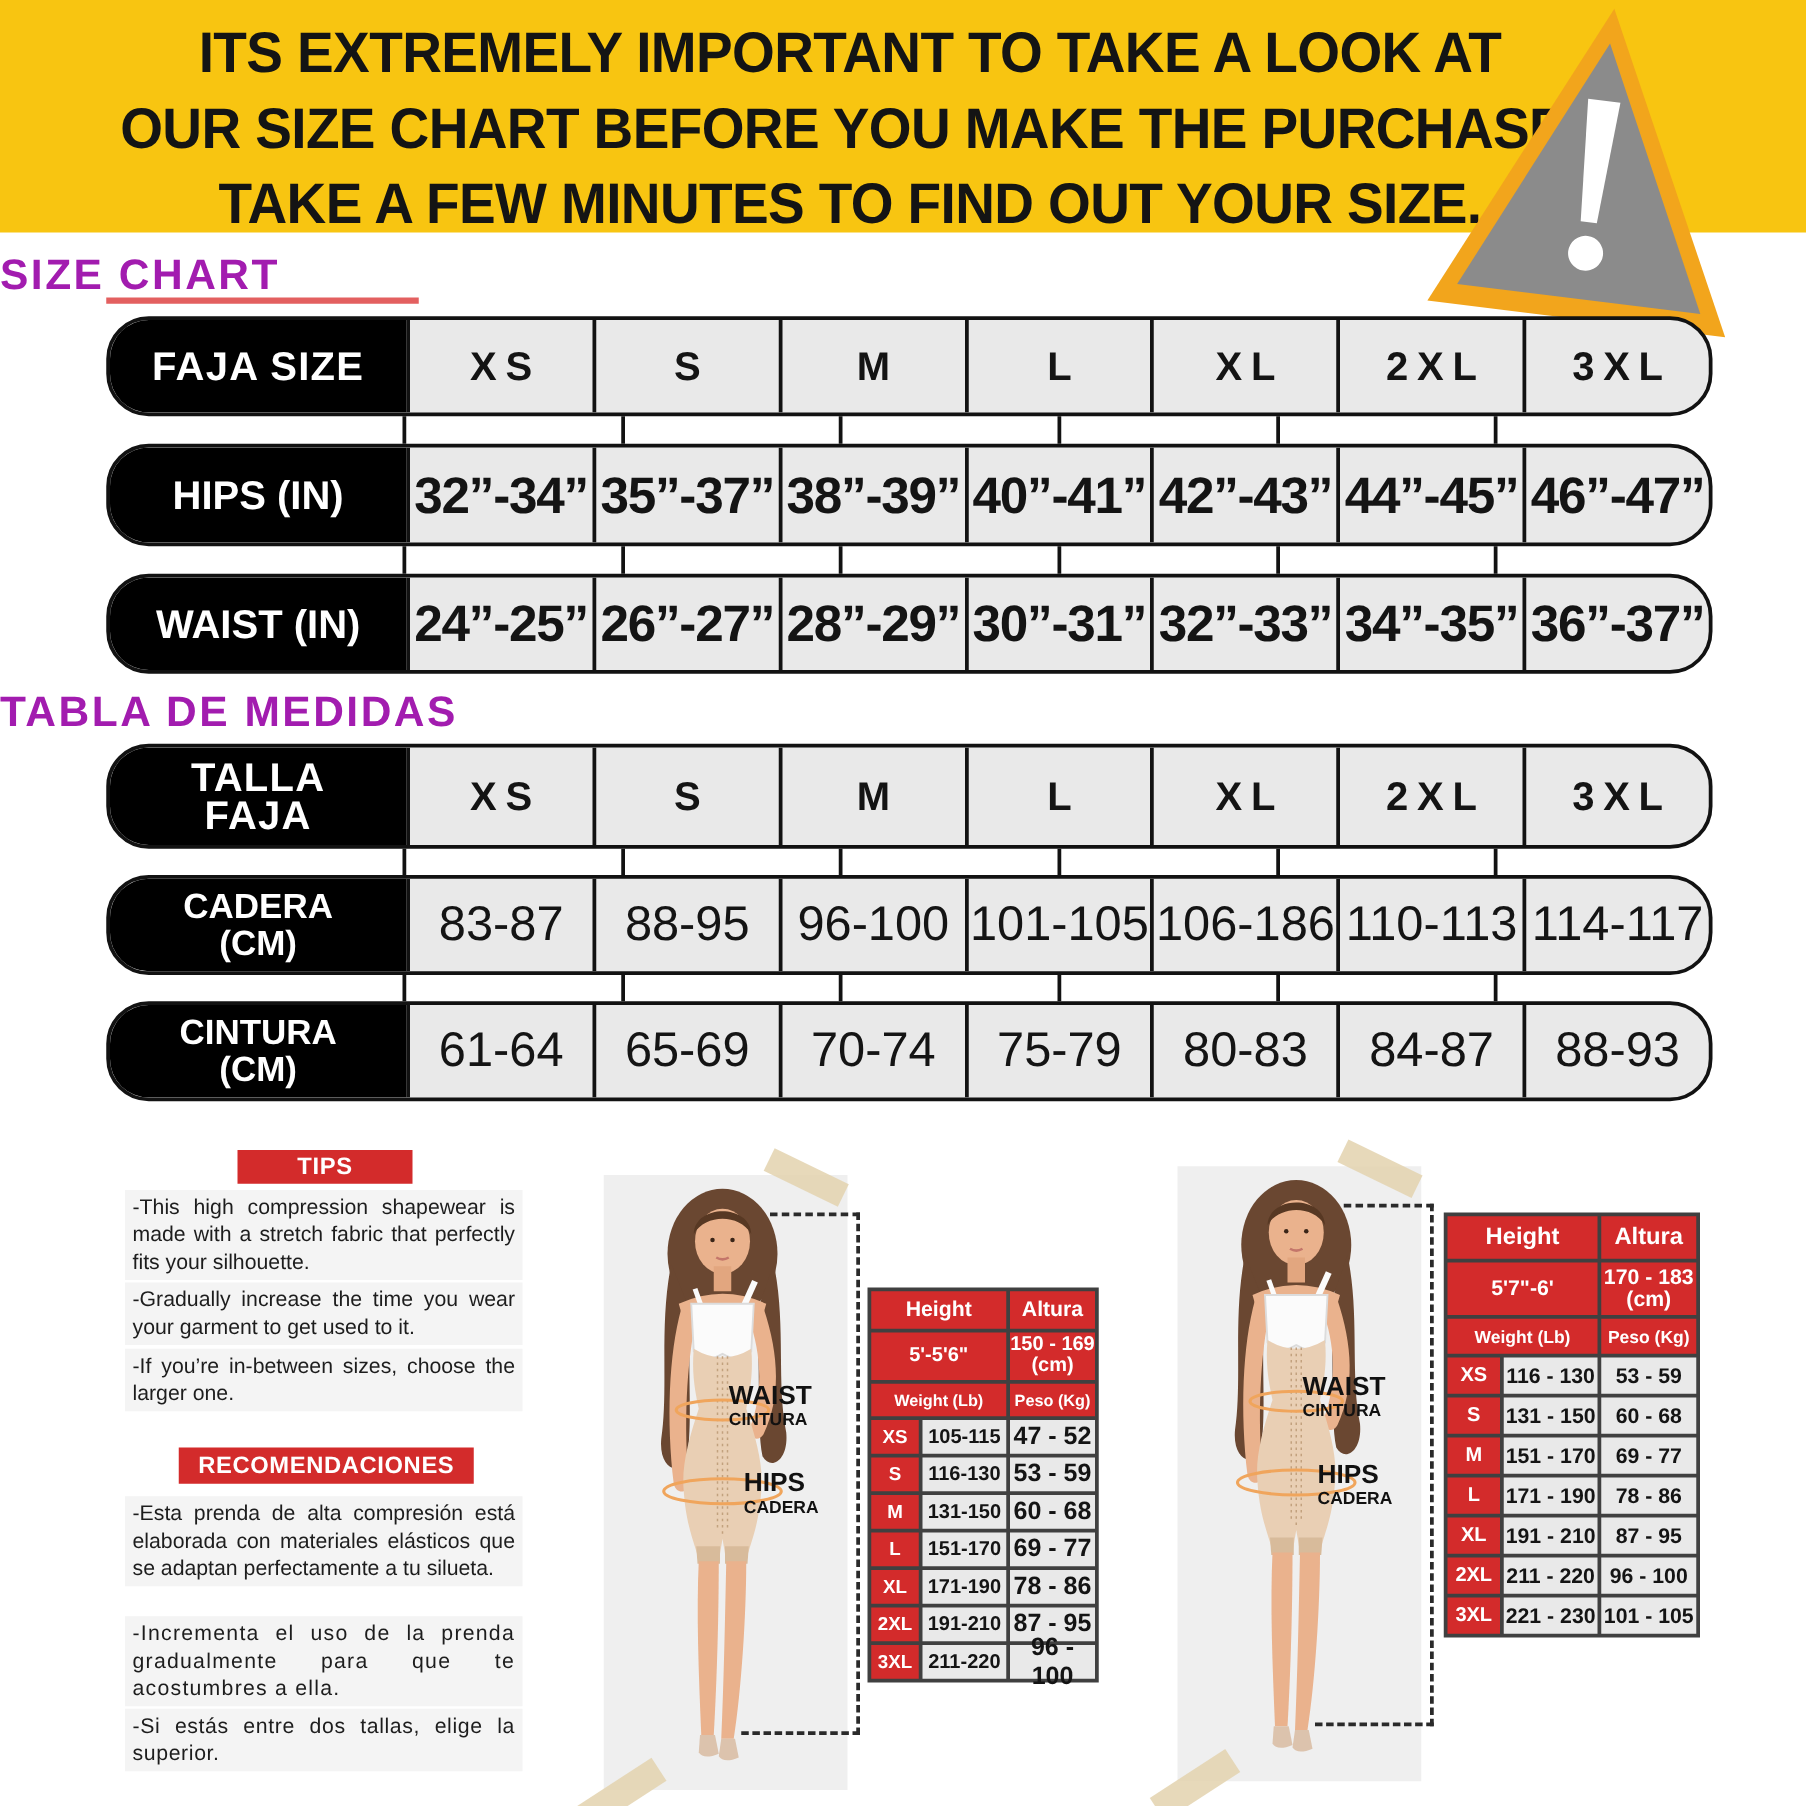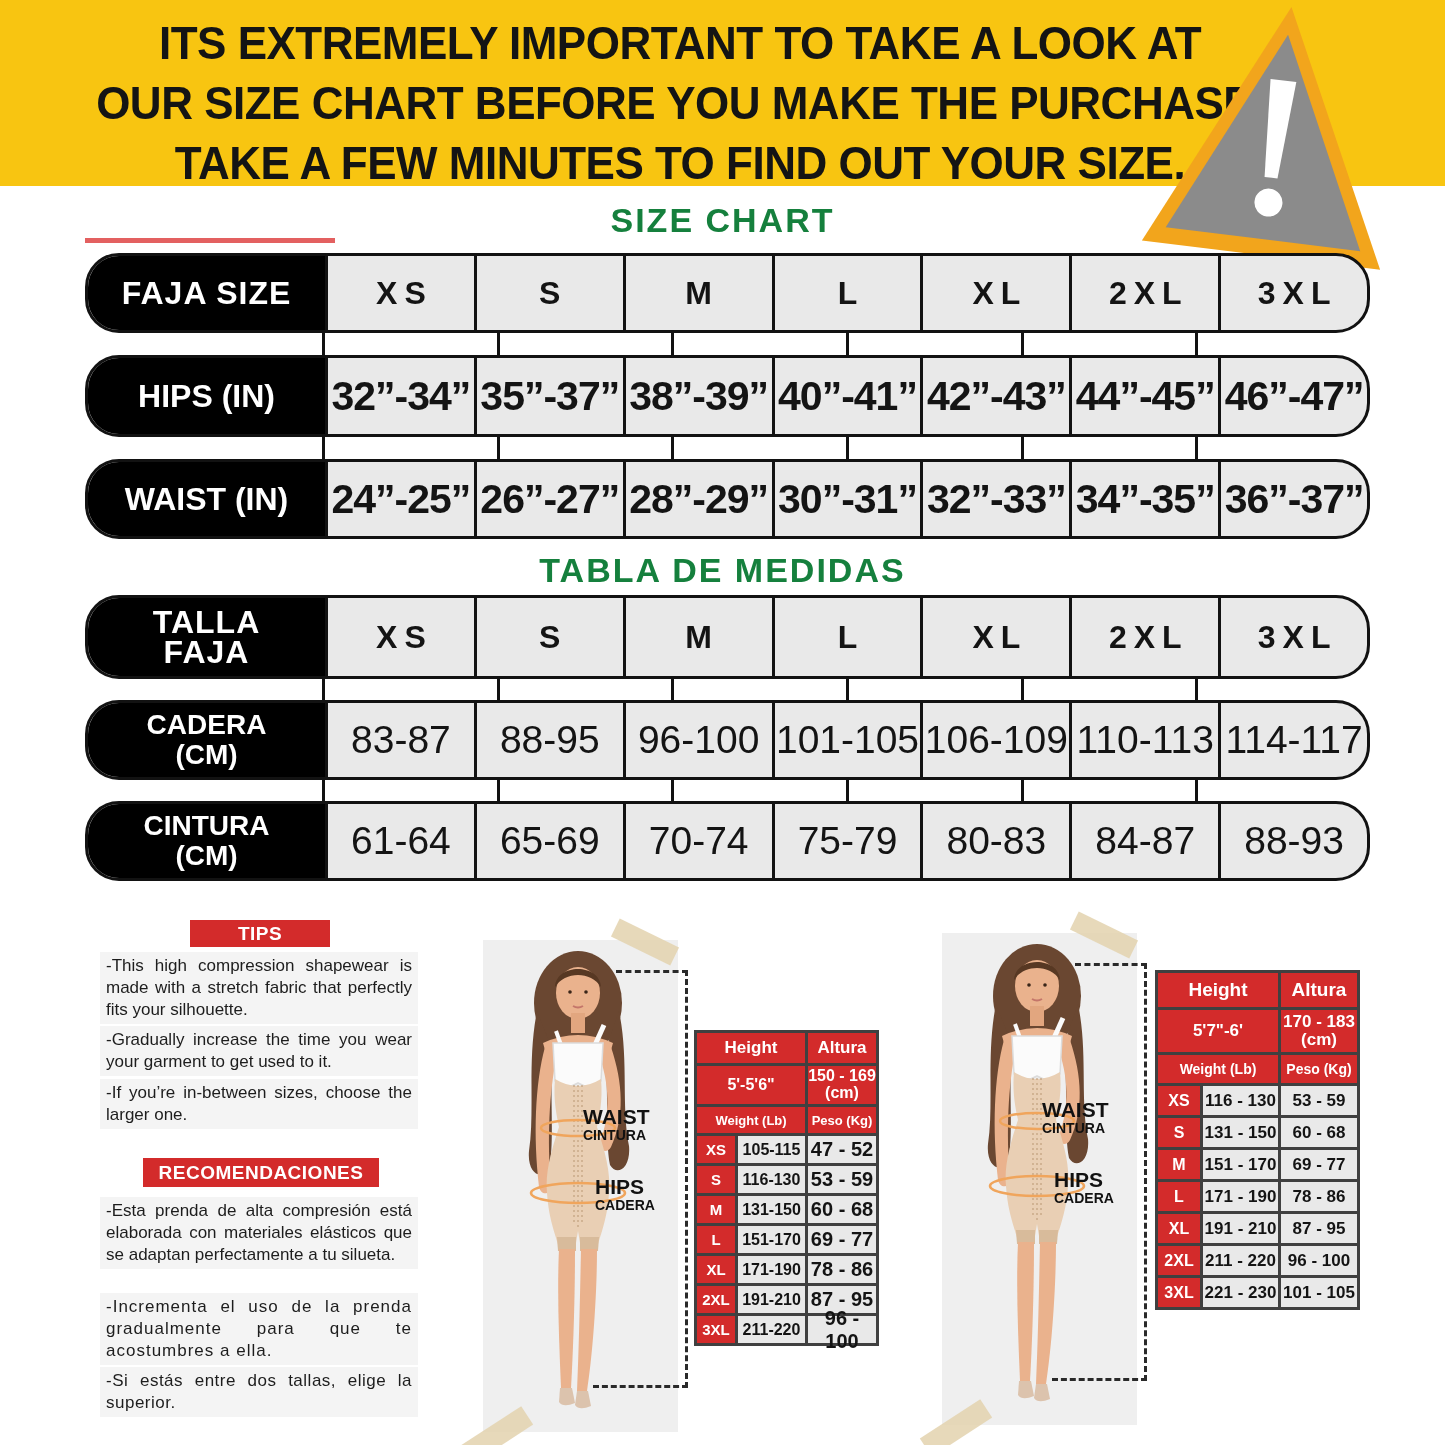--- a/index.html
+++ b/index.html
@@ -8,21 +8,21 @@
   .page { position:relative; width:1445px; height:1445px; background:#fff; overflow:hidden; }
 
   
   .banner { position:absolute; left:0; top:0; width:1445px; height:186px; background:#f8c511; }
   .banner-text { position:absolute; left:40px; top:13px; width:1280px; text-align:center;
                  font-weight:800; font-size:44px; line-height:58px; color:#141414;
                  letter-spacing:-0.5px; transform:scaleY(1.04); transform-origin:top; }
   .warn-tri { position:absolute; left:1152px; top:2px; width:248px; height:262px; transform:rotate(7deg); }
 
   
-  .sec-title { position:absolute; left:0; width:1445px; text-align:center; color:#15803d;
+  .sec-title { position:absolute; left:0; width:1445px; color:#a21caf;
                font-weight:bold; font-size:34px; letter-spacing:2px; }
   .title-en { top:201px; }
   .title-es { top:551px; }
   .accent-line { position:absolute; left:85px; top:238px; width:250px; height:5px; background:#e36060; }
 
   
   .bigrow { position:absolute; left:85px; width:1285px; display:flex; border:3px solid #121212;
             border-radius:34px; overflow:hidden; background:#e9e9e9; }
   .bigrow .lbl { width:237px; flex-shrink:0; background:#000000; color:#fff;
                  display:flex; flex-direction:column; justify-content:center; align-items:center;
@@ -205,21 +205,21 @@
   </div>
   <div class="bigrow vals-es" style="top:700px; height:80px;">
     <div class="lbl lbl-2line">
       <span>CADERA</span>
         <span>(CM)</span>
     </div>
     <div class="cel">83-87</div>
     <div class="cel">88-95</div>
     <div class="cel">96-100</div>
     <div class="cel">101-105</div>
-    <div class="cel">106-109</div>
+    <div class="cel">106-186</div>
     <div class="cel">110-113</div>
     <div class="cel">114-117</div>
   </div>
   <div class="tgap" style="top:780px; height:21px;">
     <div class="g0"></div>
       <div class="g"></div>
       <div class="g"></div>
       <div class="g"></div>
       <div class="g"></div>
       <div class="g"></div>

